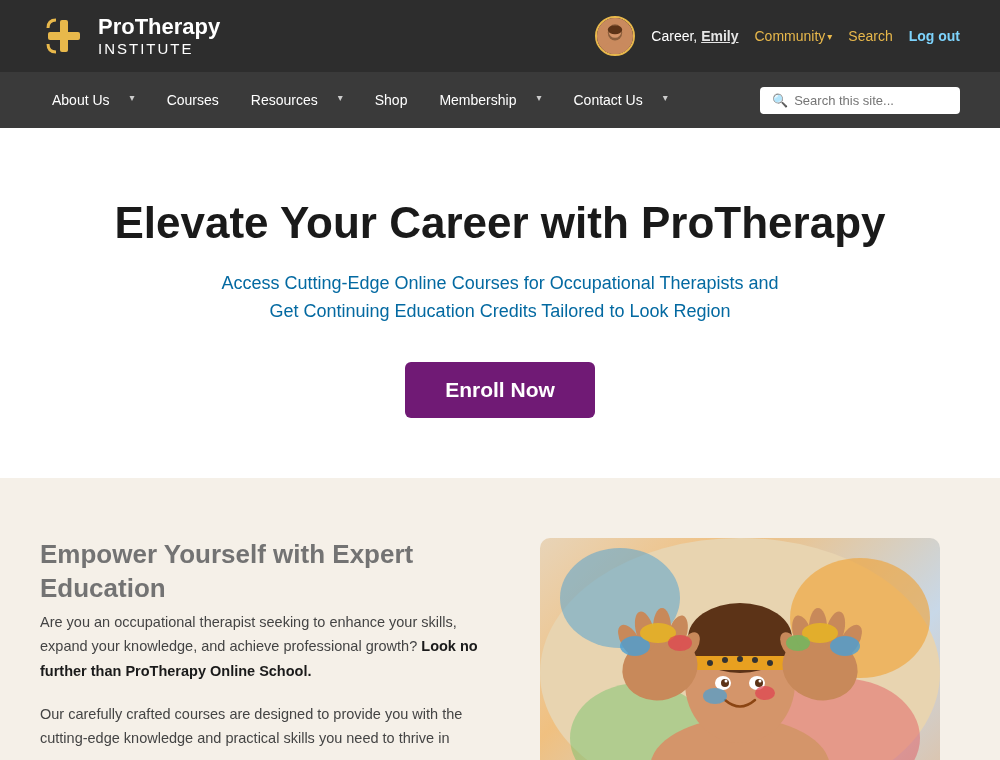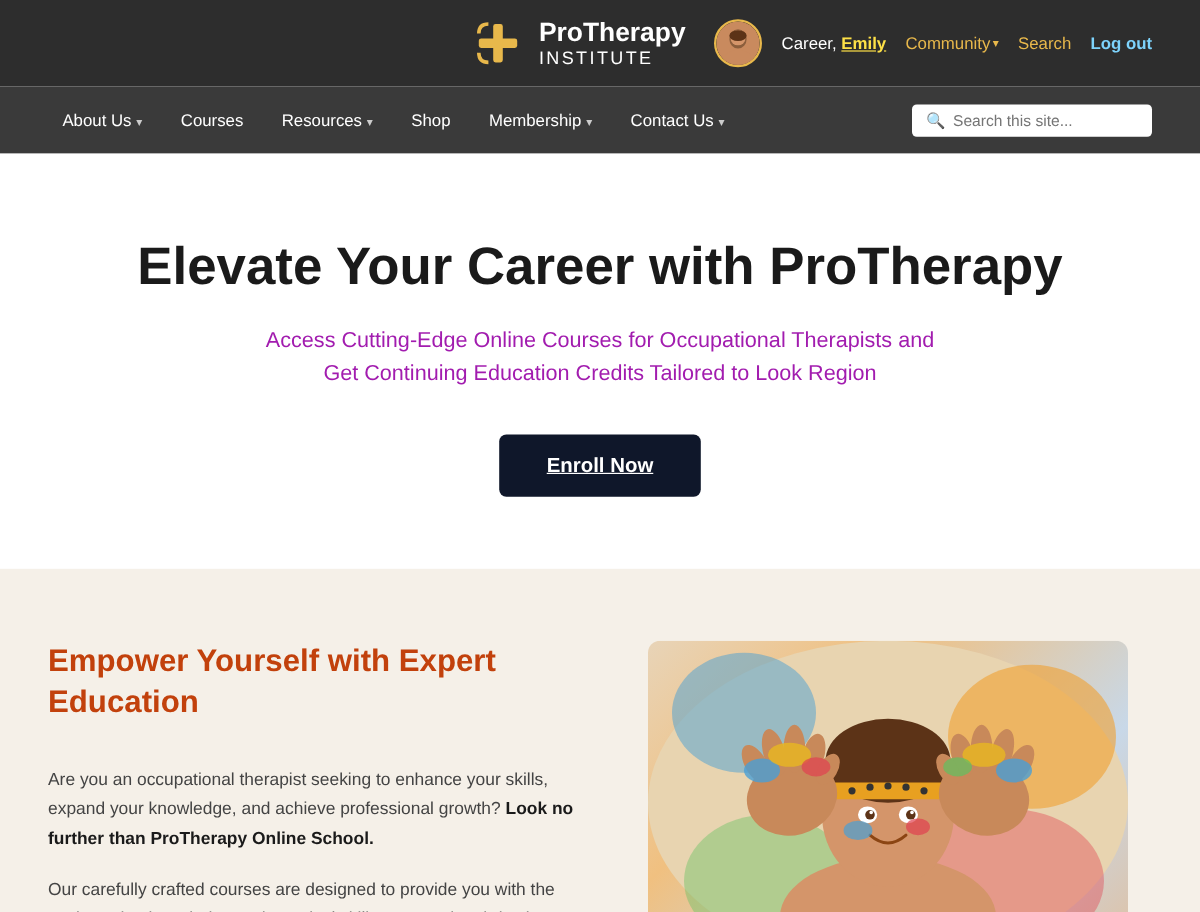--- a/index.html
+++ b/index.html
@@ -5,21 +5,21 @@
     * { margin: 0; padding: 0; box-sizing: border-box; }
     body { font-family: -apple-system, BlinkMacSystemFont, 'Segoe UI', Arial, sans-serif; font-size: 16px; color: #333; overflow-x: hidden; }
 
     
     .top-bar {
       background: #2d2d2d;
       padding: 0 40px;
       height: 72px;
       display: flex;
       align-items: center;
-      justify-content: flex-end;
+      justify-content: space-between;
       gap: 24px;
     }
     .logo-area {
       display: flex;
       align-items: center;
       gap: 10px;
       text-decoration: none;
     }
     .logo-icon {
       width: 48px;
@@ -62,21 +62,21 @@
       display: flex;
       align-items: center;
       justify-content: center;
       font-size: 18px;
     }
     .welcome-text {
       color: #fff;
       font-size: 14px;
     }
     .welcome-name {
-      color: #fde047;
+      color: #e5e5e5;
       font-weight: 600;
       text-decoration: underline;
       cursor: pointer;
     }
     .top-nav-link {
       color: #e8b84b;
       font-size: 14px;
       font-weight: 500;
       cursor: pointer;
       text-decoration: none;
@@ -110,22 +110,22 @@
       align-items: center;
       gap: 8px;
     }
     .nav-link {
       color: #fff;
       font-size: 14px;
       font-weight: 500;
       padding: 8px 12px;
       cursor: pointer;
       display: flex;
-      align-items: flex-end;
-      gap: 4px;
+      align-items: flex-start;
+      gap: 20px;
       text-decoration: none;
       border-radius: 4px;
     }
     .nav-chevron { font-size: 10px; color: #ccc; }
 
     .search-box {
       display: flex;
       align-items: center;
       background: #fff;
       border-radius: 4px;
@@ -144,64 +144,64 @@
     .search-icon-nav {
       color: #999;
       font-size: 13px;
     }
 
     
     .hero {
       background: #fff;
       text-align: center;
       padding: 70px 40px 60px;
+      border-radius: 30px;
     }
     .hero-title {
       font-size: 44px;
       font-weight: 900;
       color: #1a1a1a;
       margin-bottom: 20px;
       line-height: 1.15;
     }
     .hero-sub {
       font-size: 18px;
-      color: #a21caf;
+      color: #0369a1;
       line-height: 1.6;
       margin-bottom: 36px;
     }
     .enroll-btn {
-      background: #0f172a;
+      background: #701a75;
       color: #fff;
       border: none;
       padding: 16px 40px;
-      font-size: 17px;
+      font-size: 21px;
       font-weight: 600;
       border-radius: 6px;
       cursor: pointer;
       display: inline-block;
-      text-decoration: underline;
     }
 
     
     .lower-section {
       background: #f5f0e8;
       padding: 60px 40px;
       display: flex;
       gap: 60px;
       align-items: flex-start;
     }
     .lower-text {
       flex: 1;
       max-width: 440px;
     }
     .lower-title {
       font-size: 26px;
       font-weight: 800;
-      color: #c2410c;
-      margin-bottom: 36px;
+      color: #737373;
+      margin-bottom: 4px;
       line-height: 1.3;
     }
     .lower-para {
       font-size: 14.5px;
       color: #444;
       line-height: 1.7;
       margin-bottom: 18px;
     }
     .lower-para strong {
       color: #1a1a1a;

